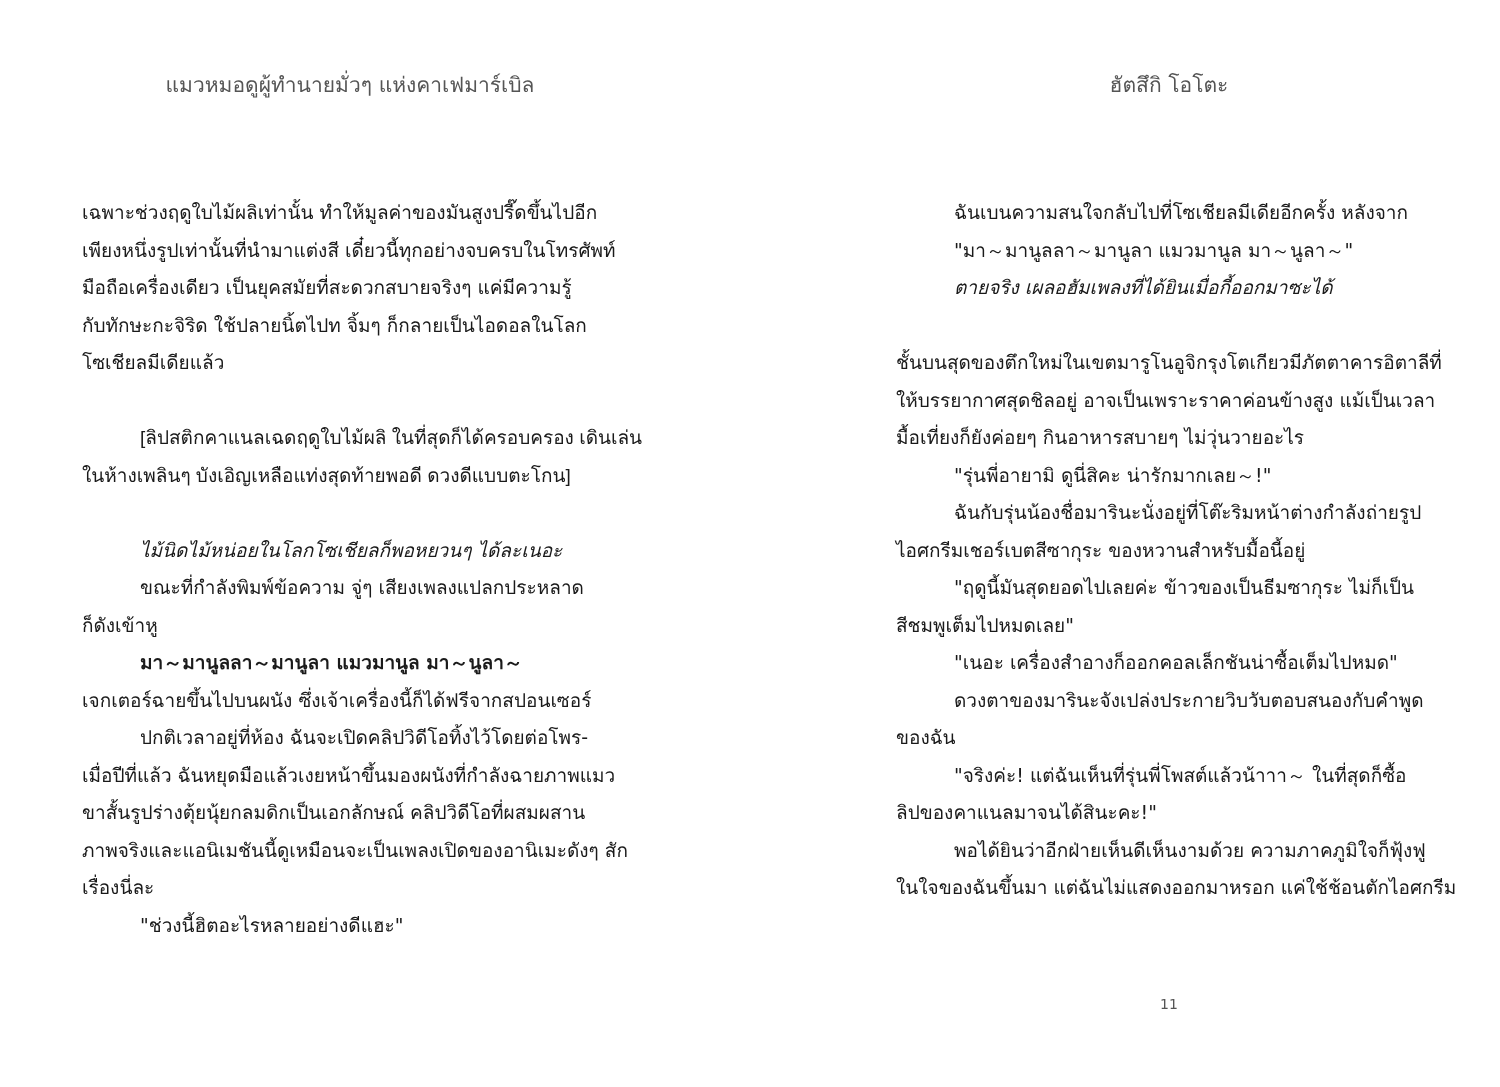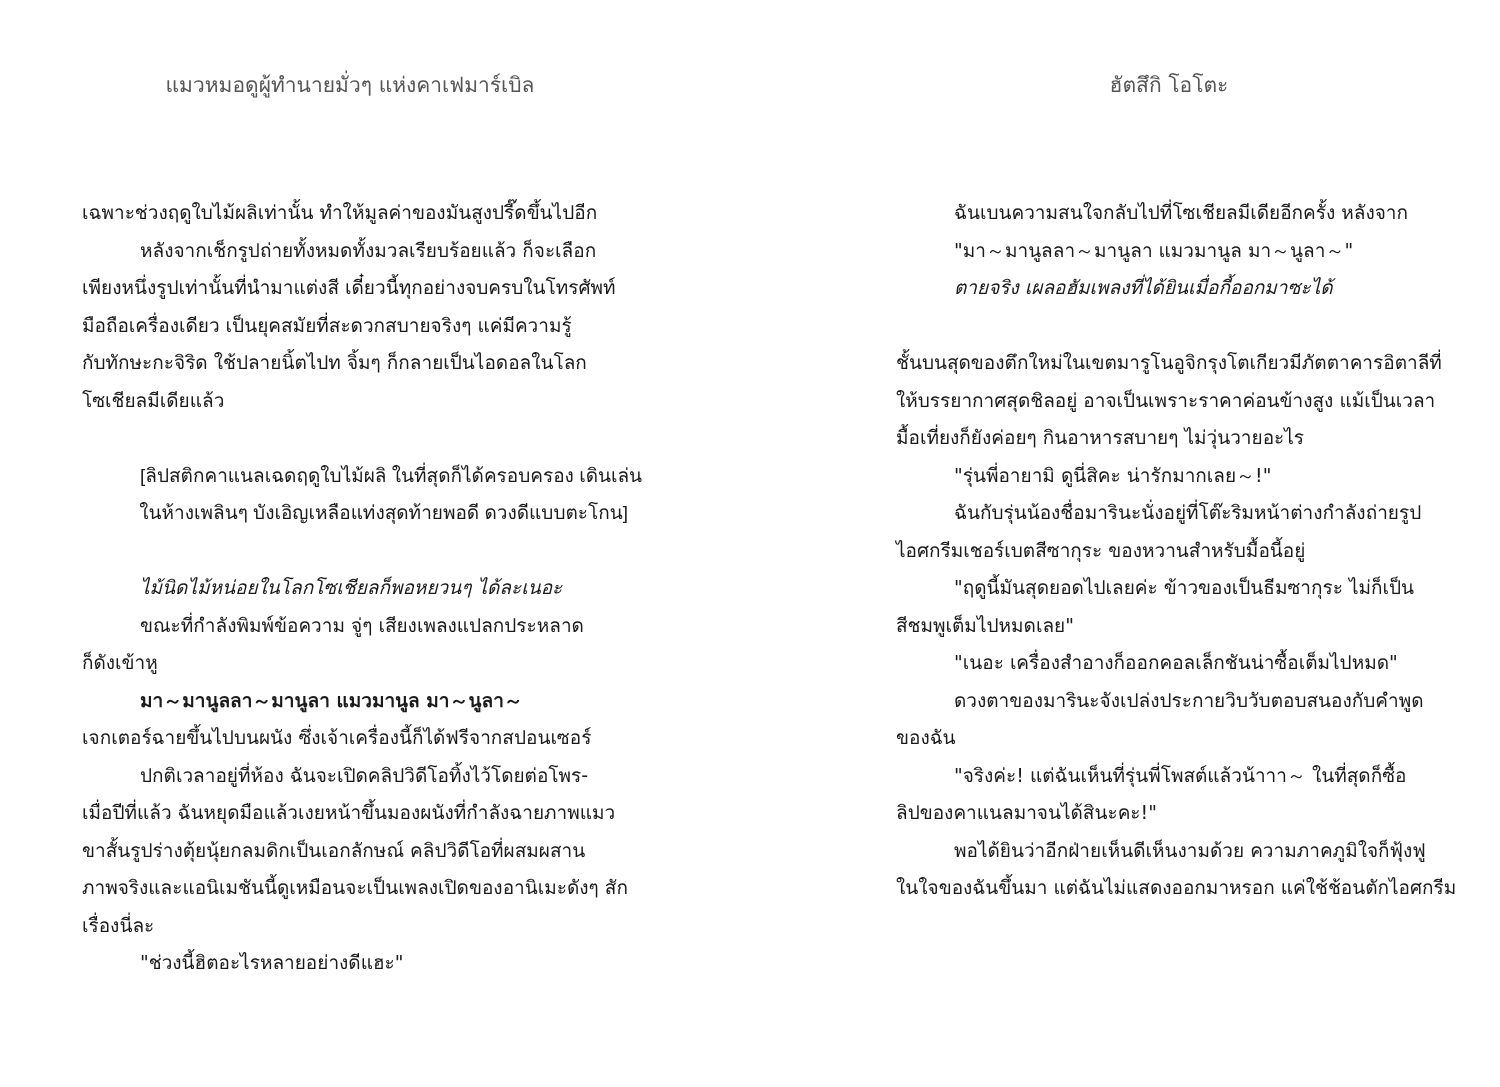--- a/index.html
+++ b/index.html
@@ -11,32 +11,31 @@
     .running-head { position: absolute; top: 68px; left: 0; width: 100%; text-align: center;
       font-size: 21px; color: #555; }
     .page.left .running-head { left: -5px; }
     .page.right .running-head { text-align: center; }
     .body { position: absolute; top: 146px; left: 0; width: 546px; margin-top: 48px; }
     .line { height: 37.5px; line-height: 37.5px; font-size: 19px; white-space: nowrap; overflow: visible; }
     .indent { padding-left: 58px; }
     .italic { font-style: italic; }
     .bold { font-weight: bold; }
     .gap { height: 37.5px; }
-    .sans-alt { font-family: "Liberation Sans", sans-serif; text-align: right; }
+    .sans-alt { font-family: "Liberation Sans", sans-serif; }
     .folio { position: absolute; top: 996px; width: 100%; text-align: center; font-size: 14px; color: #555; }
     .page.left .folio { left: -2px; }
   </style>
 </head>
 <body>
 
 <div class="page left">
   <div class="running-head">แมวหมอดูผู้ทำนายมั่วๆ แห่งคาเฟมาร์เบิล</div>
   <div class="body">
     <div class="line">เฉพาะช่วงฤดูใบไม้ผลิเท่านั้น ทำให้มูลค่าของมันสูงปรี๊ดขึ้นไปอีก</div>
-    <div class="line indent">หลังจากเช็กรูปถ่ายทั้งหมดทั้งมวลเรียบร้อยแล้ว ก็จะเลือก</div>
     <div class="line">เพียงหนึ่งรูปเท่านั้นที่นำมาแต่งสี  เดี๋ยวนี้ทุกอย่างจบครบในโทรศัพท์</div>
     <div class="line">มือถือเครื่องเดียว เป็นยุคสมัยที่สะดวกสบายจริงๆ  แค่มีความรู้</div>
     <div class="line">กับทักษะกะจิริด ใช้ปลายนิ้ตไปท จิ้มๆ ก็กลายเป็นไอดอลในโลก</div>
     <div class="line">โซเชียลมีเดียแล้ว</div>
     <div class="gap"></div>
     <div class="line indent sans-alt">[ลิปสติกคาแนลเฉดฤดูใบไม้ผลิ ในที่สุดก็ได้ครอบครอง  เดินเล่น</div>
     <div class="line sans-alt">ในห้างเพลินๆ บังเอิญเหลือแท่งสุดท้ายพอดี  ดวงดีแบบตะโกน]</div>
     <div class="gap"></div>
     <div class="line indent italic">ไม้นิดไม้หน่อยในโลกโซเชียลก็พอหยวนๆ ได้ละเนอะ</div>
     <div class="line indent">ขณะที่กำลังพิมพ์ข้อความ จู่ๆ เสียงเพลงแปลกประหลาด</div>
@@ -68,13 +67,14 @@
     <div class="line indent">"ฤดูนี้มันสุดยอดไปเลยค่ะ ข้าวของเป็นธีมซากุระ ไม่ก็เป็น</div>
     <div class="line">สีชมพูเต็มไปหมดเลย"</div>
     <div class="line indent">"เนอะ เครื่องสำอางก็ออกคอลเล็กชันน่าซื้อเต็มไปหมด"</div>
     <div class="line indent">ดวงตาของมารินะจังเปล่งประกายวิบวับตอบสนองกับคำพูด</div>
     <div class="line">ของฉัน</div>
     <div class="line indent">"จริงค่ะ! แต่ฉันเห็นที่รุ่นพี่โพสต์แล้วน้าาา～ ในที่สุดก็ซื้อ</div>
     <div class="line">ลิปของคาแนลมาจนได้สินะคะ!"</div>
     <div class="line indent">พอได้ยินว่าอีกฝ่ายเห็นดีเห็นงามด้วย ความภาคภูมิใจก็ฟุ้งฟู</div>
     <div class="line">ในใจของฉันขึ้นมา  แต่ฉันไม่แสดงออกมาหรอก แค่ใช้ช้อนตักไอศกรีม</div>
   </div>
+  <div class="folio">11</div>
 </div>
 
 </body></html>

